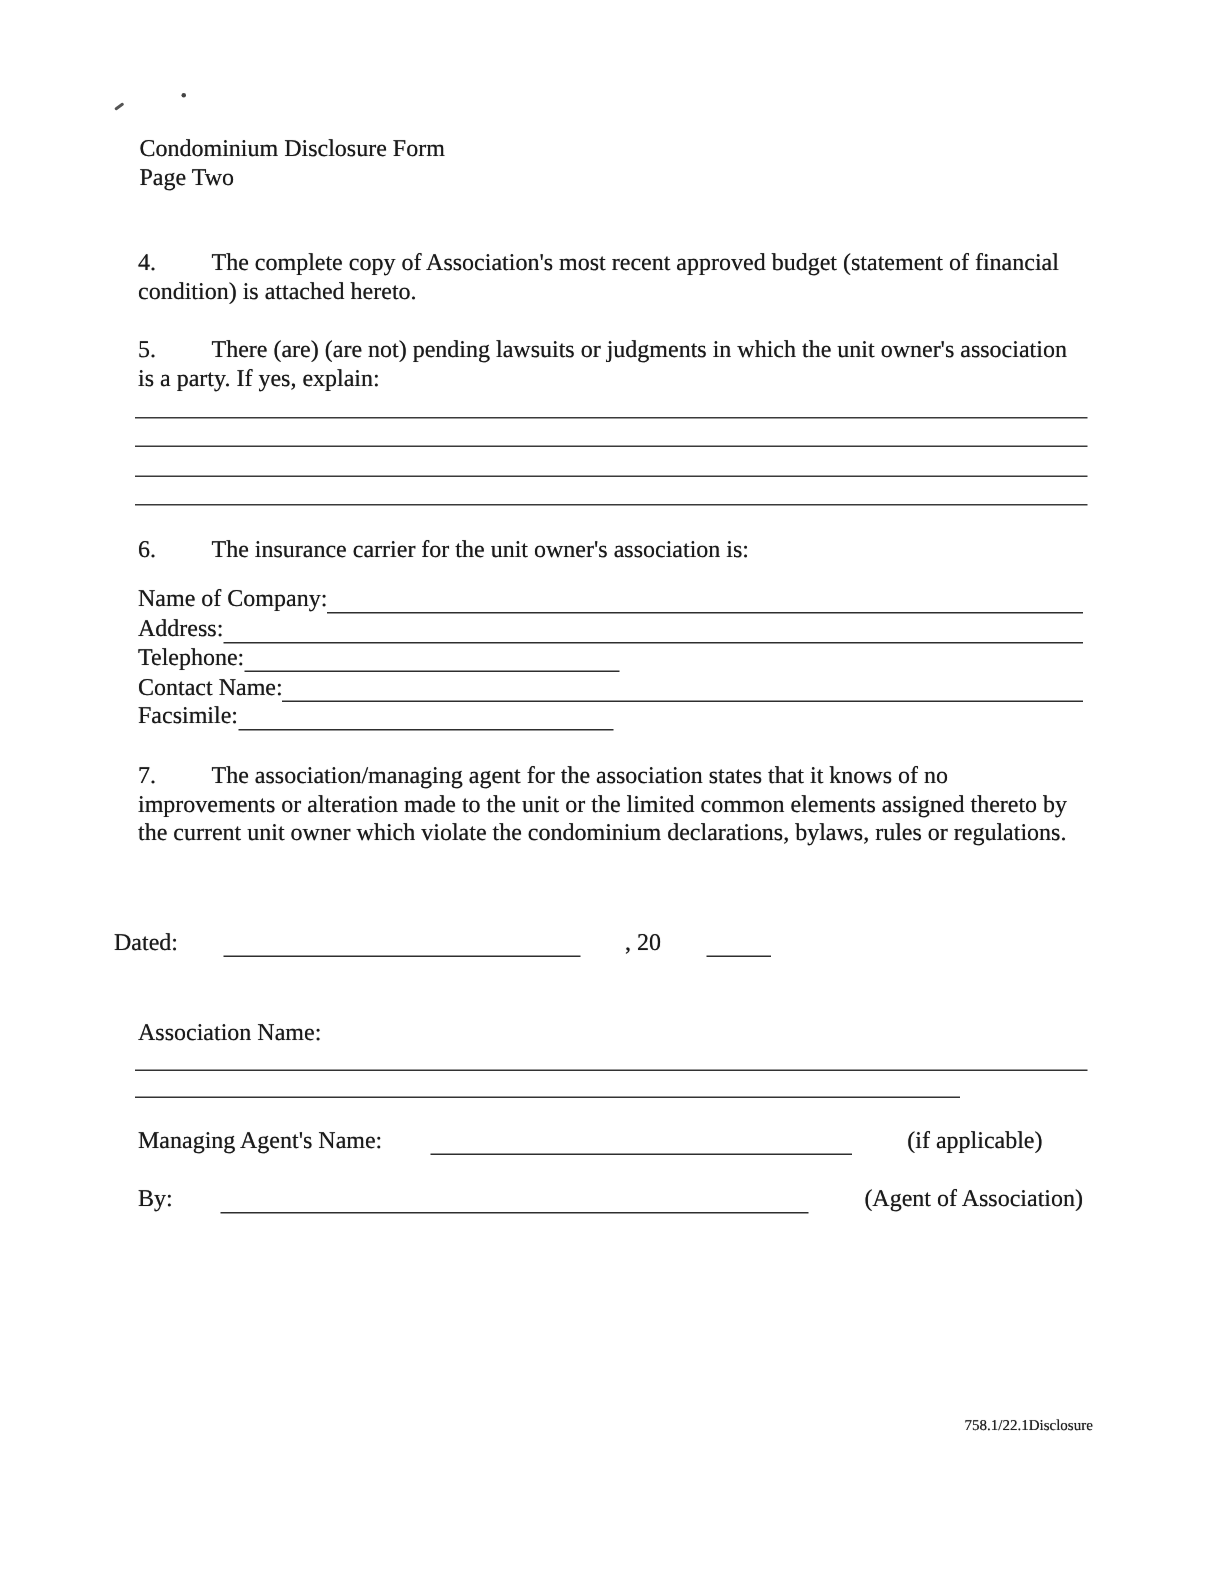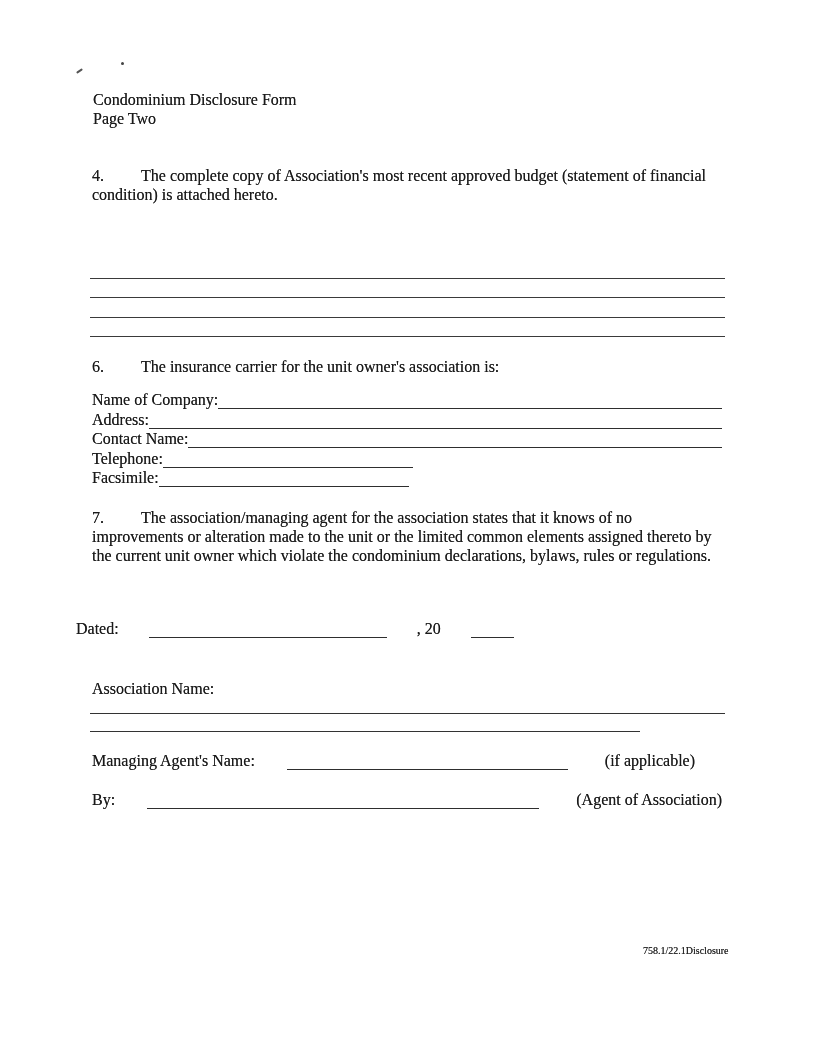--- a/index.html
+++ b/index.html
@@ -89,20 +89,23 @@
 
   <header class="abs doc-header">
     <div>Condominium Disclosure Form</div>
     <div>Page Two</div>
   </header>
 
   <section class="abs item" style="top:166px">
     <span class="num">4.</span><span class="tab"></span><span>The complete copy of Association's most recent approved budget (statement of financial condition) is attached hereto.</span>
   </section>
 
+  <section class="abs item" style="top:224px">
+    <span class="num">5.</span><span class="tab"></span><span>There (are) (are not) pending lawsuits or judgments in which the unit owner's association is a party.  If yes, explain:</span>
+  </section>
 
   <div class="abs explain-lines">
     <div class="blank-line"></div>
     <div class="blank-line"></div>
     <div class="blank-line"></div>
     <div class="blank-line"></div>
   </div>
 
   <section class="abs item" style="top:357px">
     <span class="num">6.</span><span class="tab"></span><span>The insurance carrier for the unit owner's association is:</span>
@@ -111,26 +114,26 @@
   <div class="abs fields">
     <div class="field-row">
       <span class="flabel">Name of Company:</span>
       <span class="fill grow"></span>
     </div>
     <div class="field-row">
       <span class="flabel">Address:</span>
       <span class="fill grow"></span>
     </div>
     <div class="field-row">
+      <span class="flabel">Telephone:</span>
+      <span class="fill short"></span>
+    </div>
+    <div class="field-row">
       <span class="flabel">Contact Name:</span>
       <span class="fill grow"></span>
-    </div>
-    <div class="field-row">
-      <span class="flabel">Telephone:</span>
-      <span class="fill short"></span>
     </div>
     <div class="field-row">
       <span class="flabel">Facsimile:</span>
       <span class="fill short"></span>
     </div>
   </div>
 
   <section class="abs item" style="top:508px">
     <span class="num">7.</span><span class="tab"></span><span>The association/managing agent for the association states that it knows of no improvements or alteration made to the unit or the limited common elements assigned thereto by the current unit owner which violate the condominium declarations, bylaws, rules or regulations.</span>
   </section>

